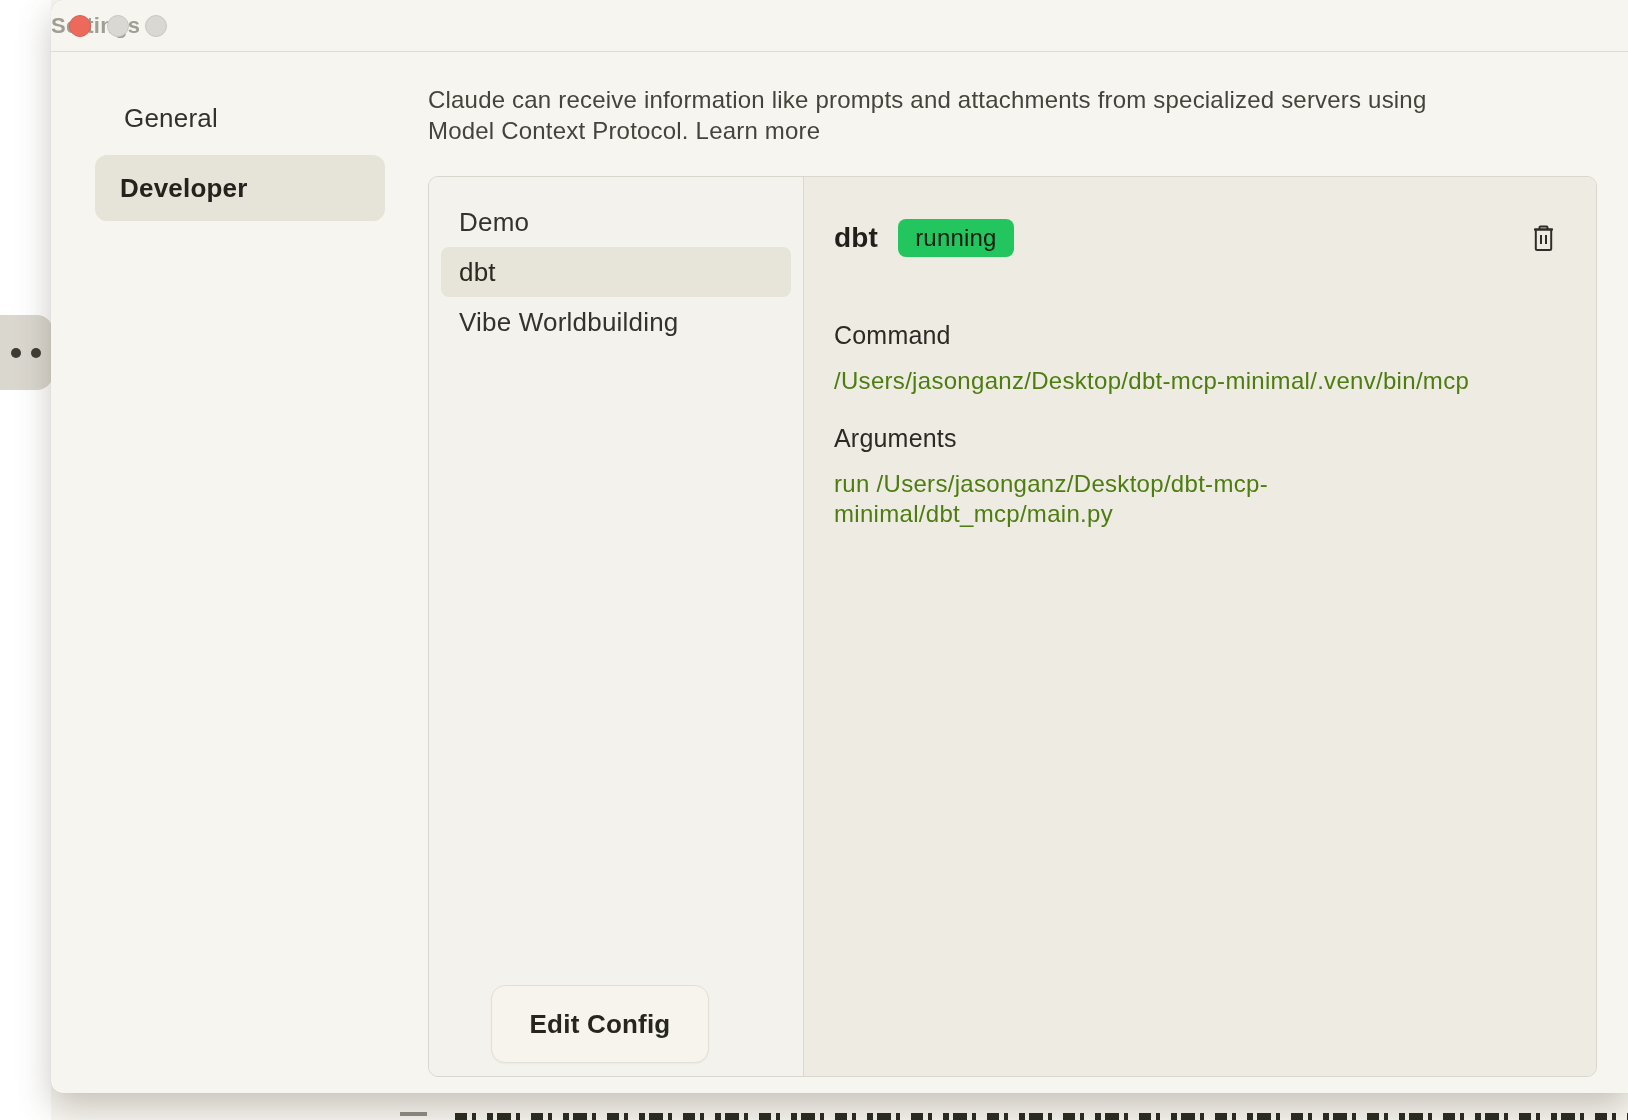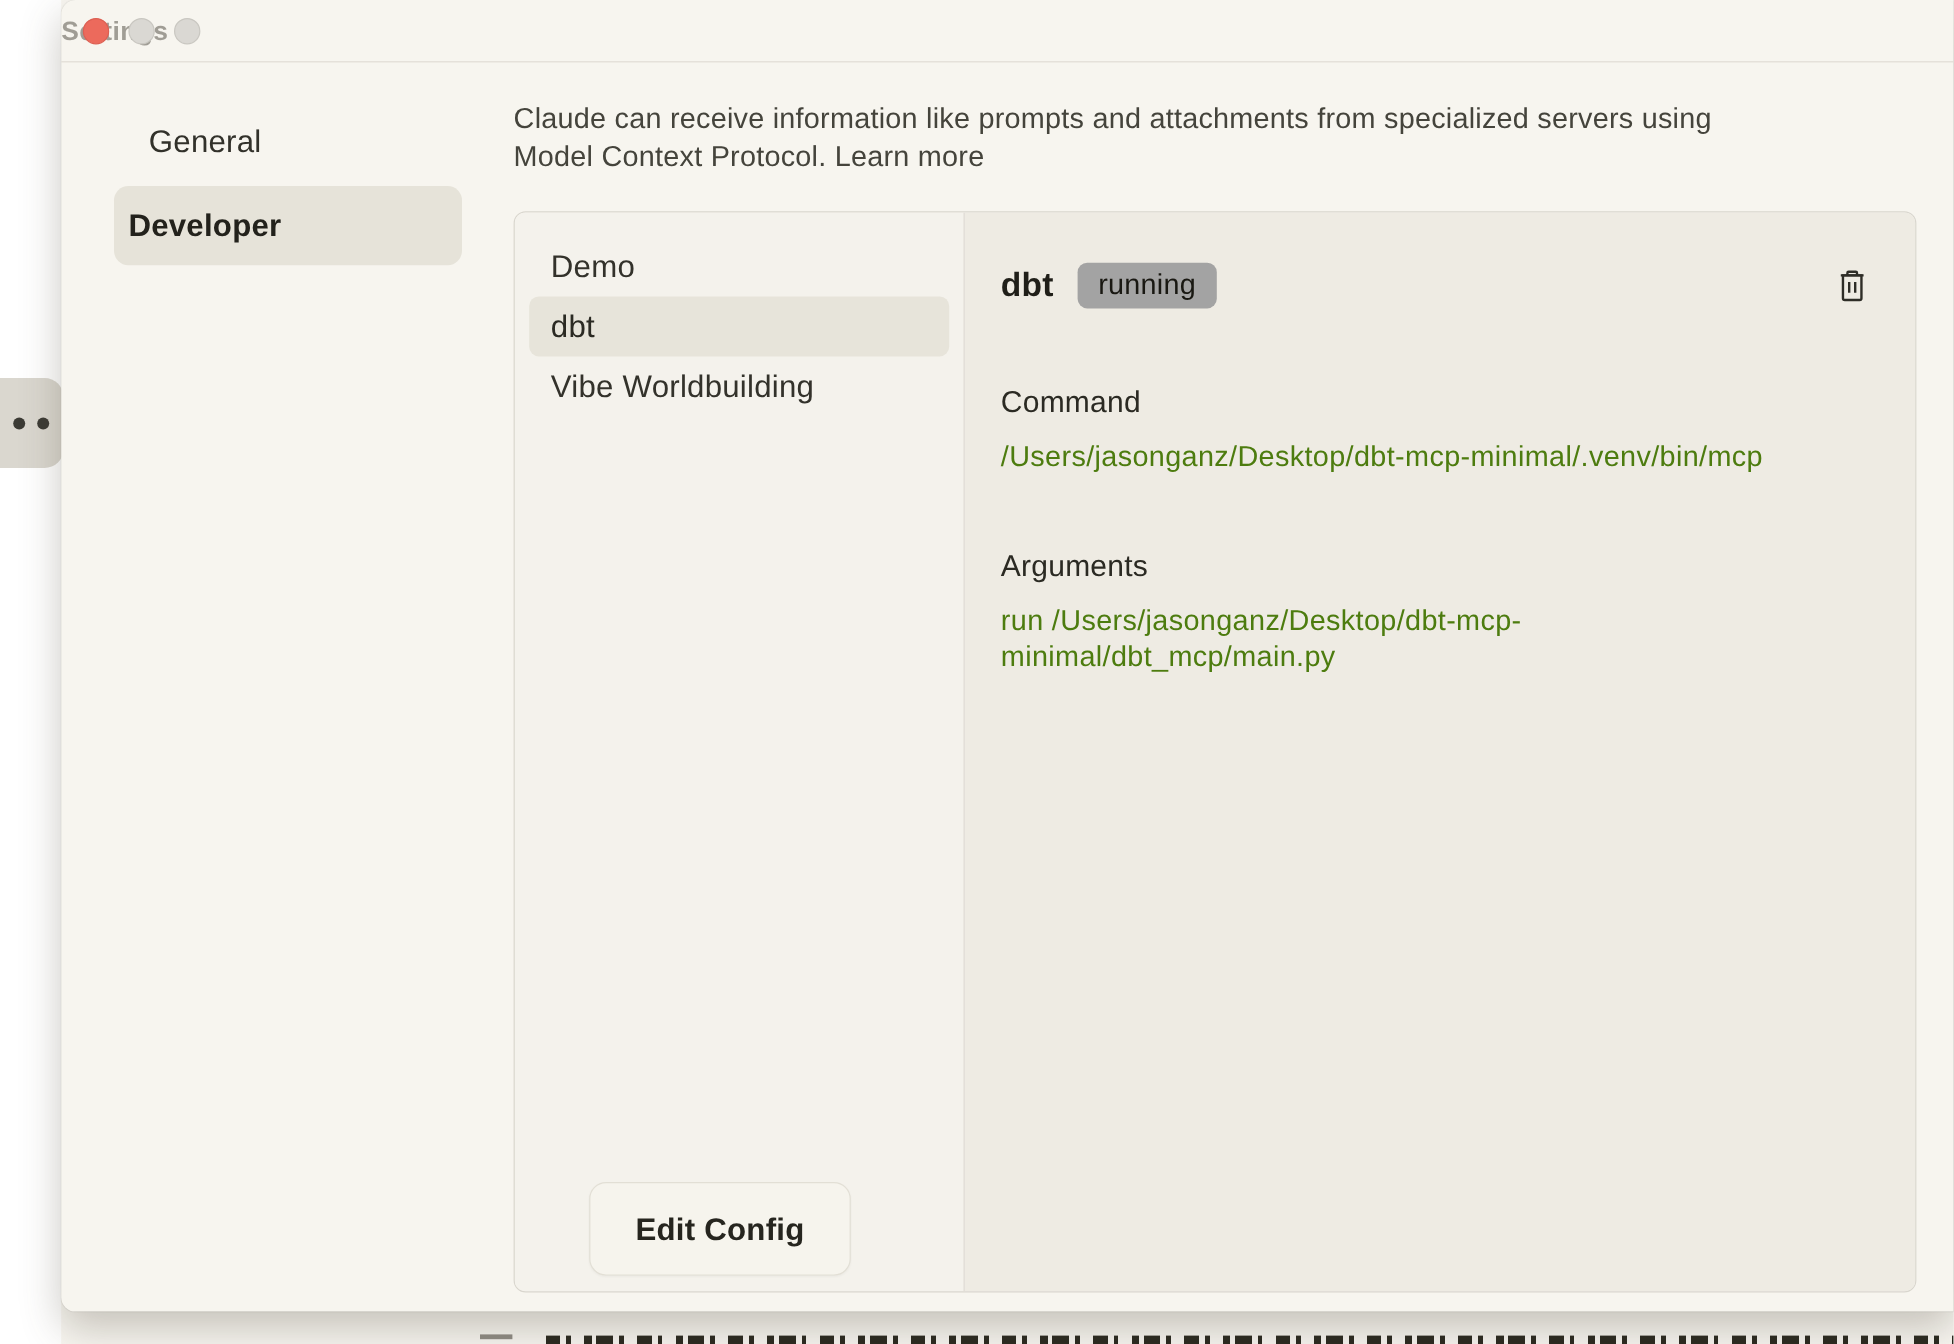--- a/index.html
+++ b/index.html
@@ -59,21 +59,21 @@
   
   .nav-item {
     position:absolute; font-size:26px; color:#32312a; letter-spacing:.2px;
     cursor:default;
   }
   .nav-general { left:43px; top:103px;margin-left:30px; }
   .nav-developer {
     left:44px; top:155px; width:290px; height:66px;
     background:#e6e3d9; border-radius:12px;
     font-weight:bold; color:#23221c;
-    display:flex; align-items:center; padding-left:12px;
+    display:flex; align-items:center; padding-left:25px;
   }
 
   
   .desc {
     position:absolute; left:377px; top:84px; width:1020px;
     font-size:24px; line-height:31px; color:#45443c; letter-spacing:.2px;
   }
   .desc a { color:#45443c; text-decoration:none; cursor:pointer; }
 
   
@@ -103,30 +103,30 @@
     letter-spacing:.2px; cursor:pointer;
     box-shadow:0 1px 2px rgba(0,0,0,.04);
   }
 
   .detail-col {
     flex:1; background:#eeebe3; padding:42px 36px 0 30px; position:relative;
   }
   .detail-header { display:flex; align-items:center; }
   .detail-name { font-size:28px; font-weight:bold; color:#201f19; letter-spacing:.2px; }
   .badge {
-    margin-left:20px; background:#a3a3a3; color:#191812;
+    margin-left:20px; background:#22c55e; color:#191812;
     font-size:24px; font-weight:500; letter-spacing:.2px;
     padding:5px 17px; border-radius:8px;
   }
   .trash-btn {
     margin-left:auto; background:none; border:none; cursor:pointer;
     width:34px; height:34px; display:flex; align-items:center; justify-content:center;
   }
   .section-label {
-    margin-top:62px; font-size:25px; color:#2b2a23; letter-spacing:.2px;
+    margin-top:28px; font-size:25px; color:#2b2a23; letter-spacing:.2px;
   }
   .section-label.first { margin-top:64px; }
   .section-value {
     margin-top:16px; font-size:24px; line-height:30px; color:#4d7c0f; letter-spacing:.3px;
   }
   .section-value.args { max-width:470px; }
 </style>
 </head>
 <body>
 

